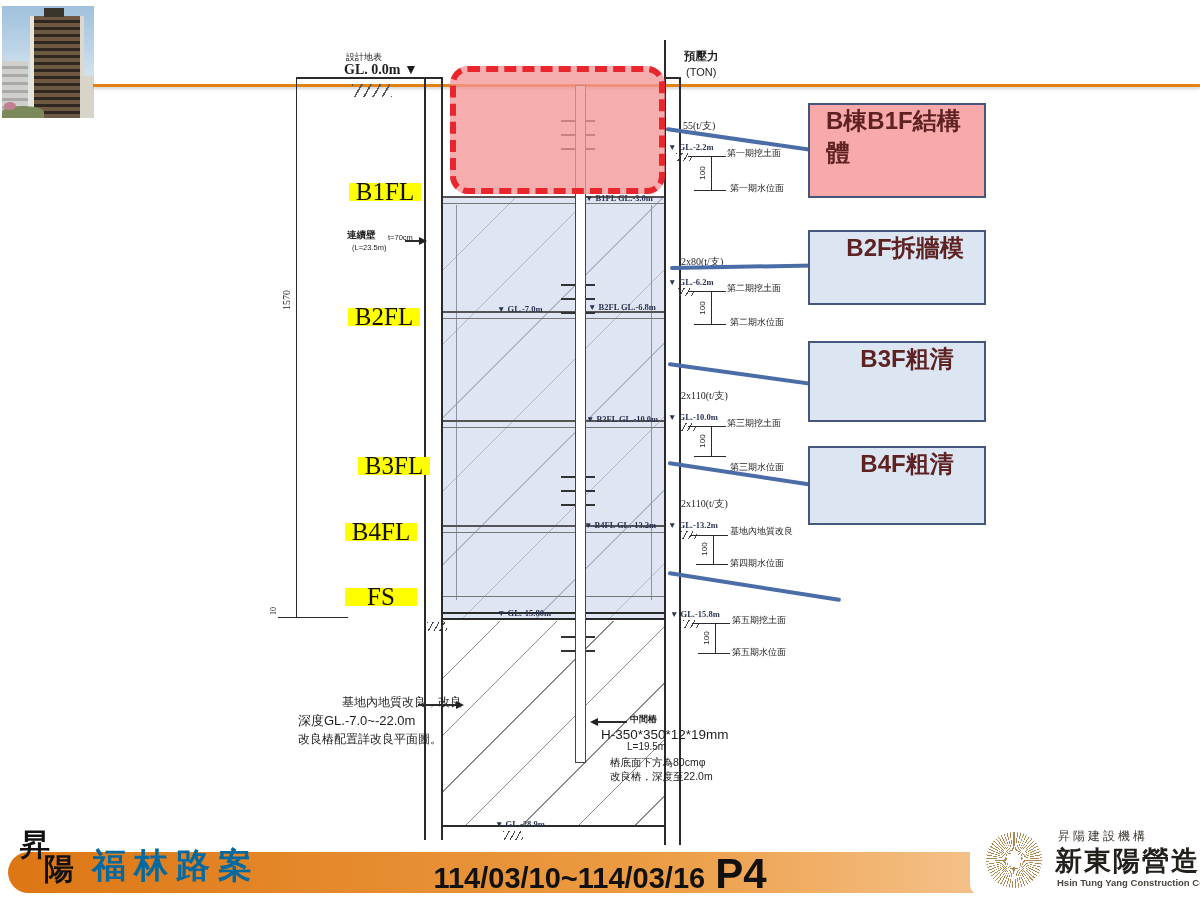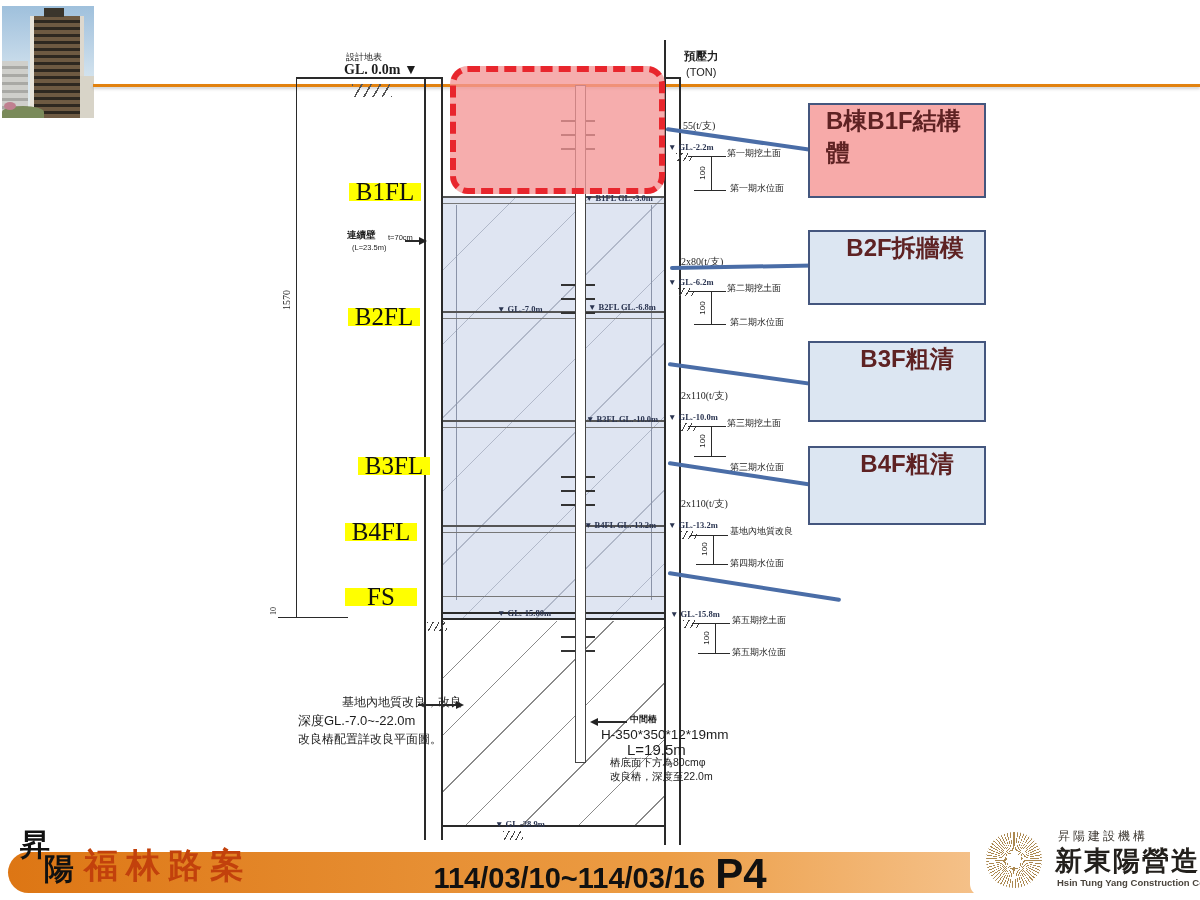--- a/index.html
+++ b/index.html
@@ -122,21 +122,21 @@
   <span class="t" style="left:298px;top:696px;font-size:12px;margin-left:44px;">基地內地質改良，改良</span>
   <span class="t" style="left:298px;top:714px;font-size:13px;">深度GL.-7.0~-22.0m</span>
   <span class="t" style="left:298px;top:733px;font-size:12px;">改良樁配置詳改良平面圖。</span>
   <div class="ln" style="left:418px;top:704px;width:38px;height:1.5px;"></div>
   <div class="arr-r" style="left:456px;top:701px;"></div>
 
   <div class="arr-l" style="left:590px;top:718px;"></div>
   <div class="ln" style="left:597px;top:721px;width:30px;height:1.5px;"></div>
   <span class="t" style="left:630px;top:714px;font-size:9px;font-weight:bold;">中間樁</span>
   <span class="t" style="left:601px;top:727px;font-size:13.5px;">H-350*350*12*19mm</span>
-  <span class="t" style="left:627px;top:741px;font-size:15px;">L=19.5m</span>
+  <span class="t" style="left:627px;top:741px;font-size:10px;">L=19.5m</span>
   <span class="t" style="left:610px;top:756px;font-size:10.5px;">樁底面下方為80cmφ</span>
   <span class="t" style="left:610px;top:770px;font-size:10.5px;">改良樁，深度至22.0m</span>
 
   <span class="t" style="left:684px;top:50px;font-size:11.5px;font-weight:bold;">預壓力</span>
   <span class="t" style="left:686px;top:66px;font-size:11px;">(TON)</span>
 
   <span class="t serif" style="left:683px;top:120px;font-size:10px;">55(t/支)</span>
   <span class="t lvl" style="left:668px;top:143px;">▼ GL.-2.2m</span>
   <div class="hash" style="left:676px;top:153px;width:16px;height:8px;"></div>
   <span class="t tiny" style="left:727px;top:148px;">第一期挖土面</span>
@@ -202,21 +202,21 @@
   </div>
   <div class="callout" style="top:446px;height:79px;padding-left:20px;">
     <span>B4F粗清</span>
   </div>
 
   <div style="position:absolute;left:8px;top:852px;width:1192px;height:41px;
        background:linear-gradient(90deg,#dd7614,#ec9d45 55%,#f6c693 85%,#f9d6ab);border-radius:22px 0 0 22px;"></div>
 
   <span class="t serif" style="left:20px;top:828px;font-size:30px;font-weight:bold;color:#111;">昇</span>
   <span class="t serif" style="left:44px;top:852px;font-size:30px;font-weight:bold;color:#111;">陽</span>
-  <span class="t serif" style="left:84px;top:846px;font-size:34px;font-weight:bold;letter-spacing:8px;color:#c2410c;">福林路案</span>
+  <span class="t serif" style="left:92px;top:846px;font-size:34px;font-weight:bold;letter-spacing:8px;color:#0369a1;">福林路案</span>
 
   <div style="position:absolute;left:430px;top:850px;width:340px;height:44px;display:flex;align-items:baseline;justify-content:center;gap:10px;">
     <span style="font-size:29px;font-weight:600;color:#111;">114/03/10~114/03/16</span>
     <span style="font-size:42px;font-weight:bold;color:#111;">P4</span>
   </div>
 
   <div style="position:absolute;left:970px;top:822px;width:230px;height:74px;background:#fff;border-radius:12px 0 0 12px;">
     <div style="position:absolute;left:16px;top:10px;width:56px;height:56px;border-radius:50%;
          background:radial-gradient(circle,#fff 0 7px,transparent 7px),repeating-conic-gradient(#ab8850 0 2deg,#ffffff 2deg 6.5deg);"></div>
     <span class="t" style="left:88px;top:8px;font-size:12px;letter-spacing:3px;color:#3a352f;">昇陽建設機構</span>

